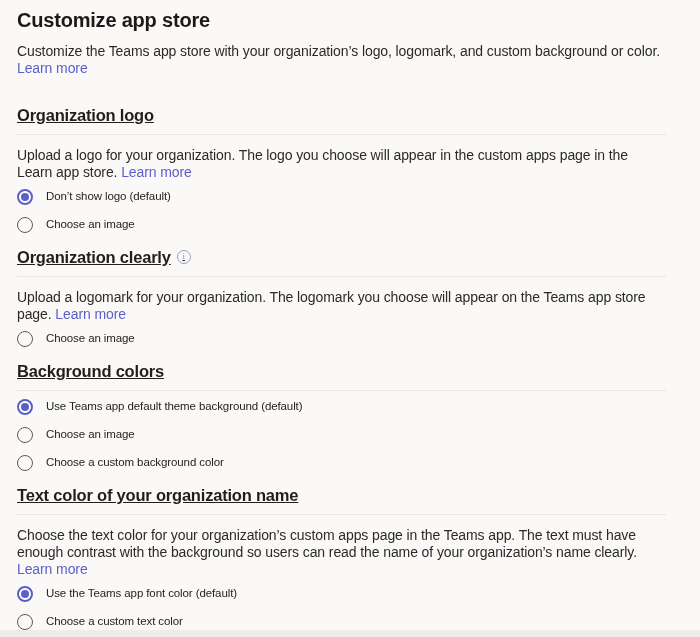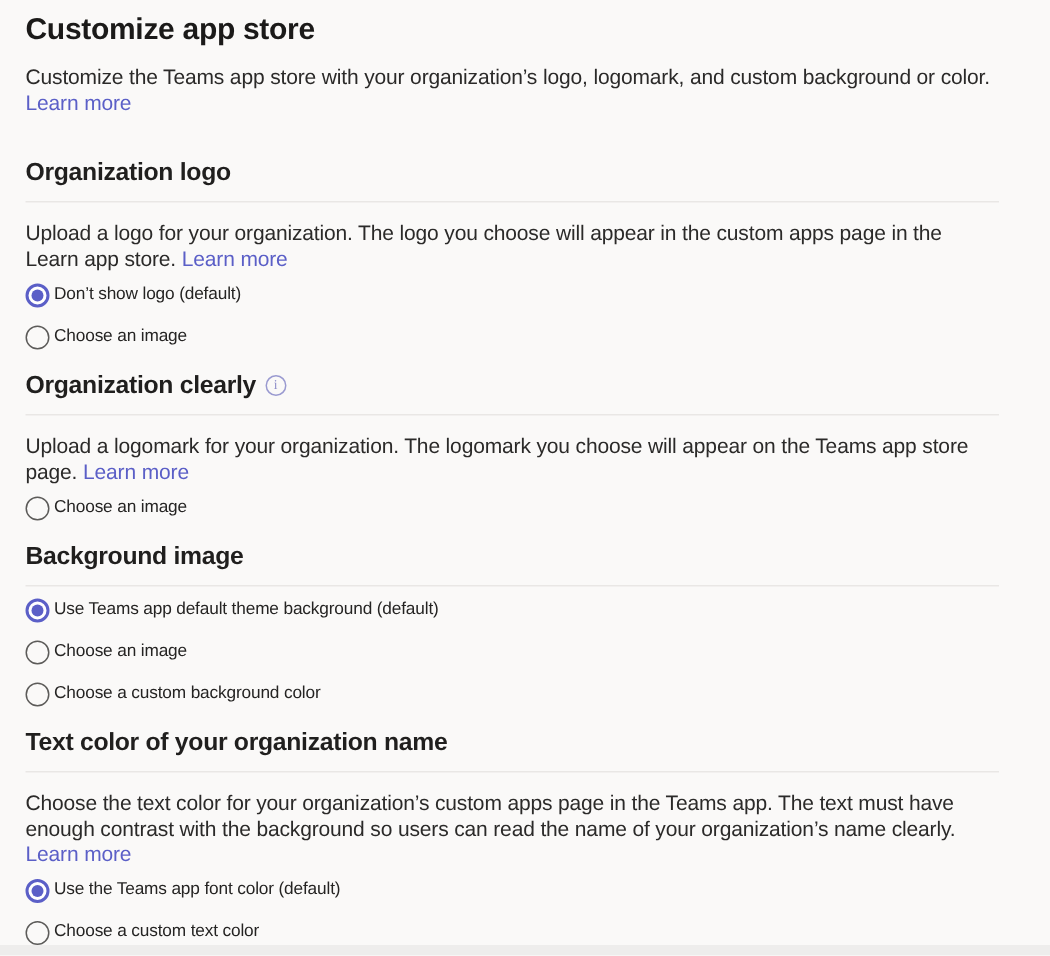--- a/index.html
+++ b/index.html
@@ -39,20 +39,21 @@
   .section.first { margin-top: 30px; }
   h2.section-heading {
     margin: 0;
     font-size: 16.5px;
     line-height: 17px;
     font-weight: 700;
     color: #201f1e;
     letter-spacing: -0.2px;
     display: flex;
     align-items: center;
+    text-decoration: underline;
   }
   .info-icon {
     display: inline-flex;
     align-items: center;
     justify-content: center;
     width: 12px;
     height: 12px;
     border: 1px solid #9a9ad0;
     border-radius: 50%;
     color: #8e8ec9;
@@ -66,21 +67,21 @@
   .divider {
     margin-top: 10px;
     height: 1px;
     background: #e9e7e5;
   }
   .section .desc { margin-top: 12px; }
   .options { margin-top: 7px; }
   .option {
     display: flex;
     align-items: center;
-    gap: 3px;
+    gap: 13px;
     height: 17px;
     margin-bottom: 11px;
     cursor: pointer;
   }
   .radio {
     box-sizing: border-box;
     width: 16px;
     height: 16px;
     border-radius: 50%;
     border: 1px solid #5c5b59;
@@ -148,21 +149,21 @@
     <div class="desc"><span>Upload a logomark for your organization. The logomark you choose will appear on the Teams app store page.</span> <a class="learn-more">Learn more</a></div>
     <div class="options">
       <div class="option">
         <span class="radio"></span>
         <span class="option-label">Choose an image</span>
       </div>
     </div>
   </div>
 
   <div class="section">
-    <h2 class="section-heading">Background image</h2>
+    <h2 class="section-heading">Background colors</h2>
     <div class="divider"></div>
     <div class="options">
       <div class="option">
         <span class="radio selected"></span>
         <span class="option-label">Use Teams app default theme background (default)</span>
       </div>
       <div class="option">
         <span class="radio"></span>
         <span class="option-label">Choose an image</span>
       </div>

